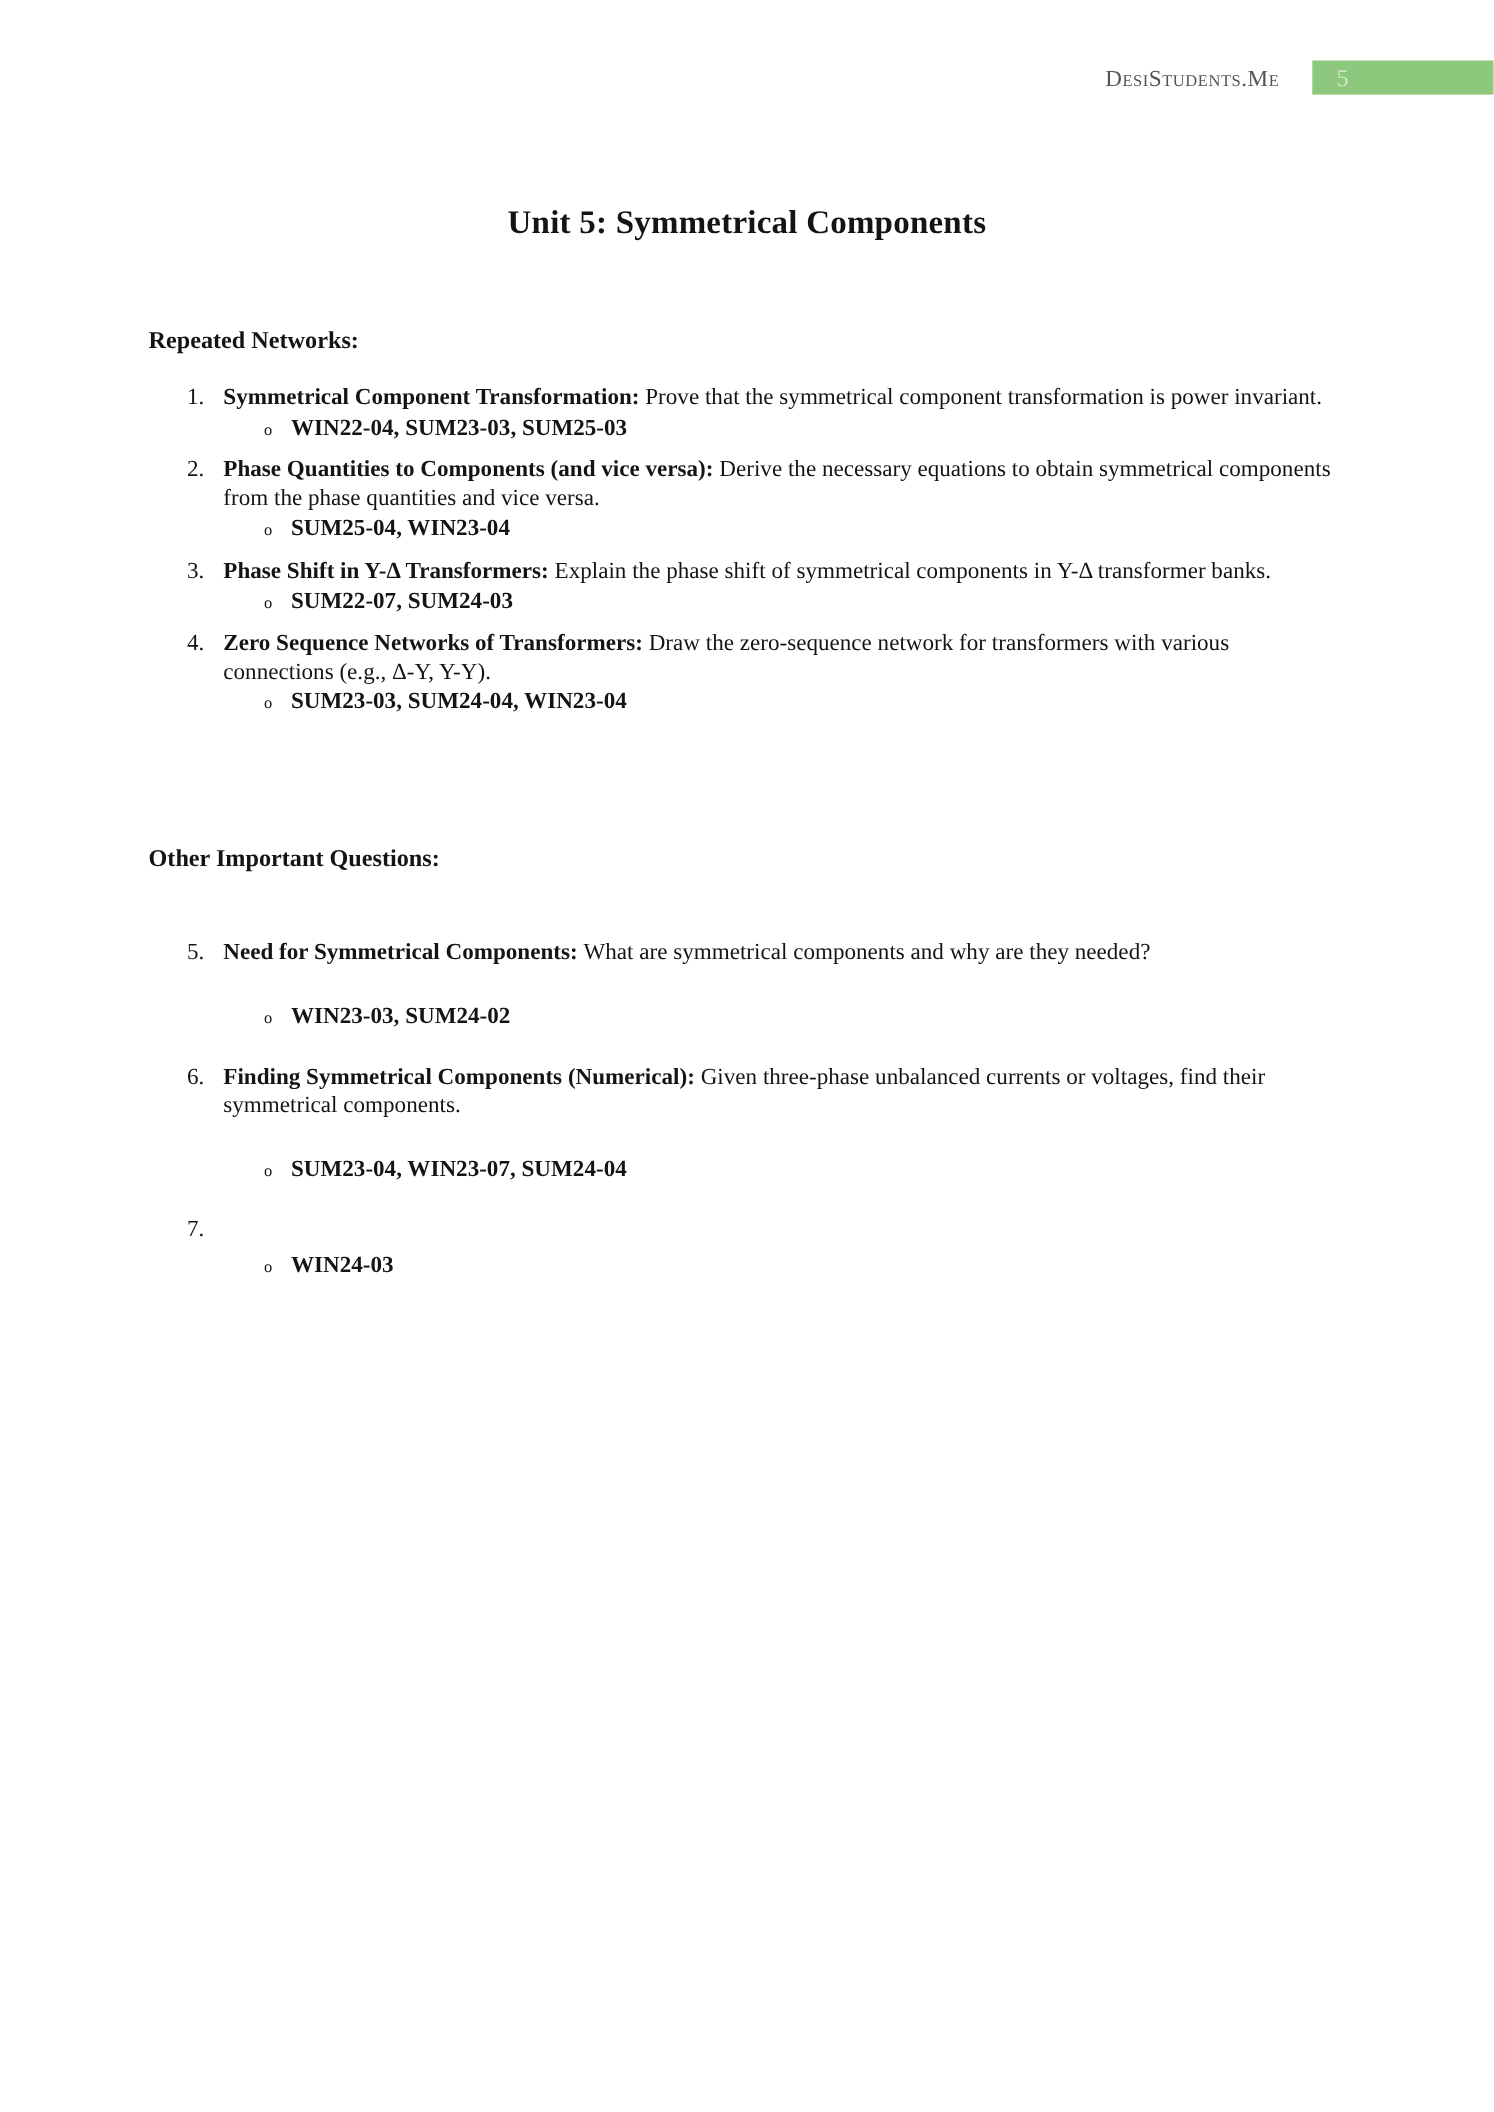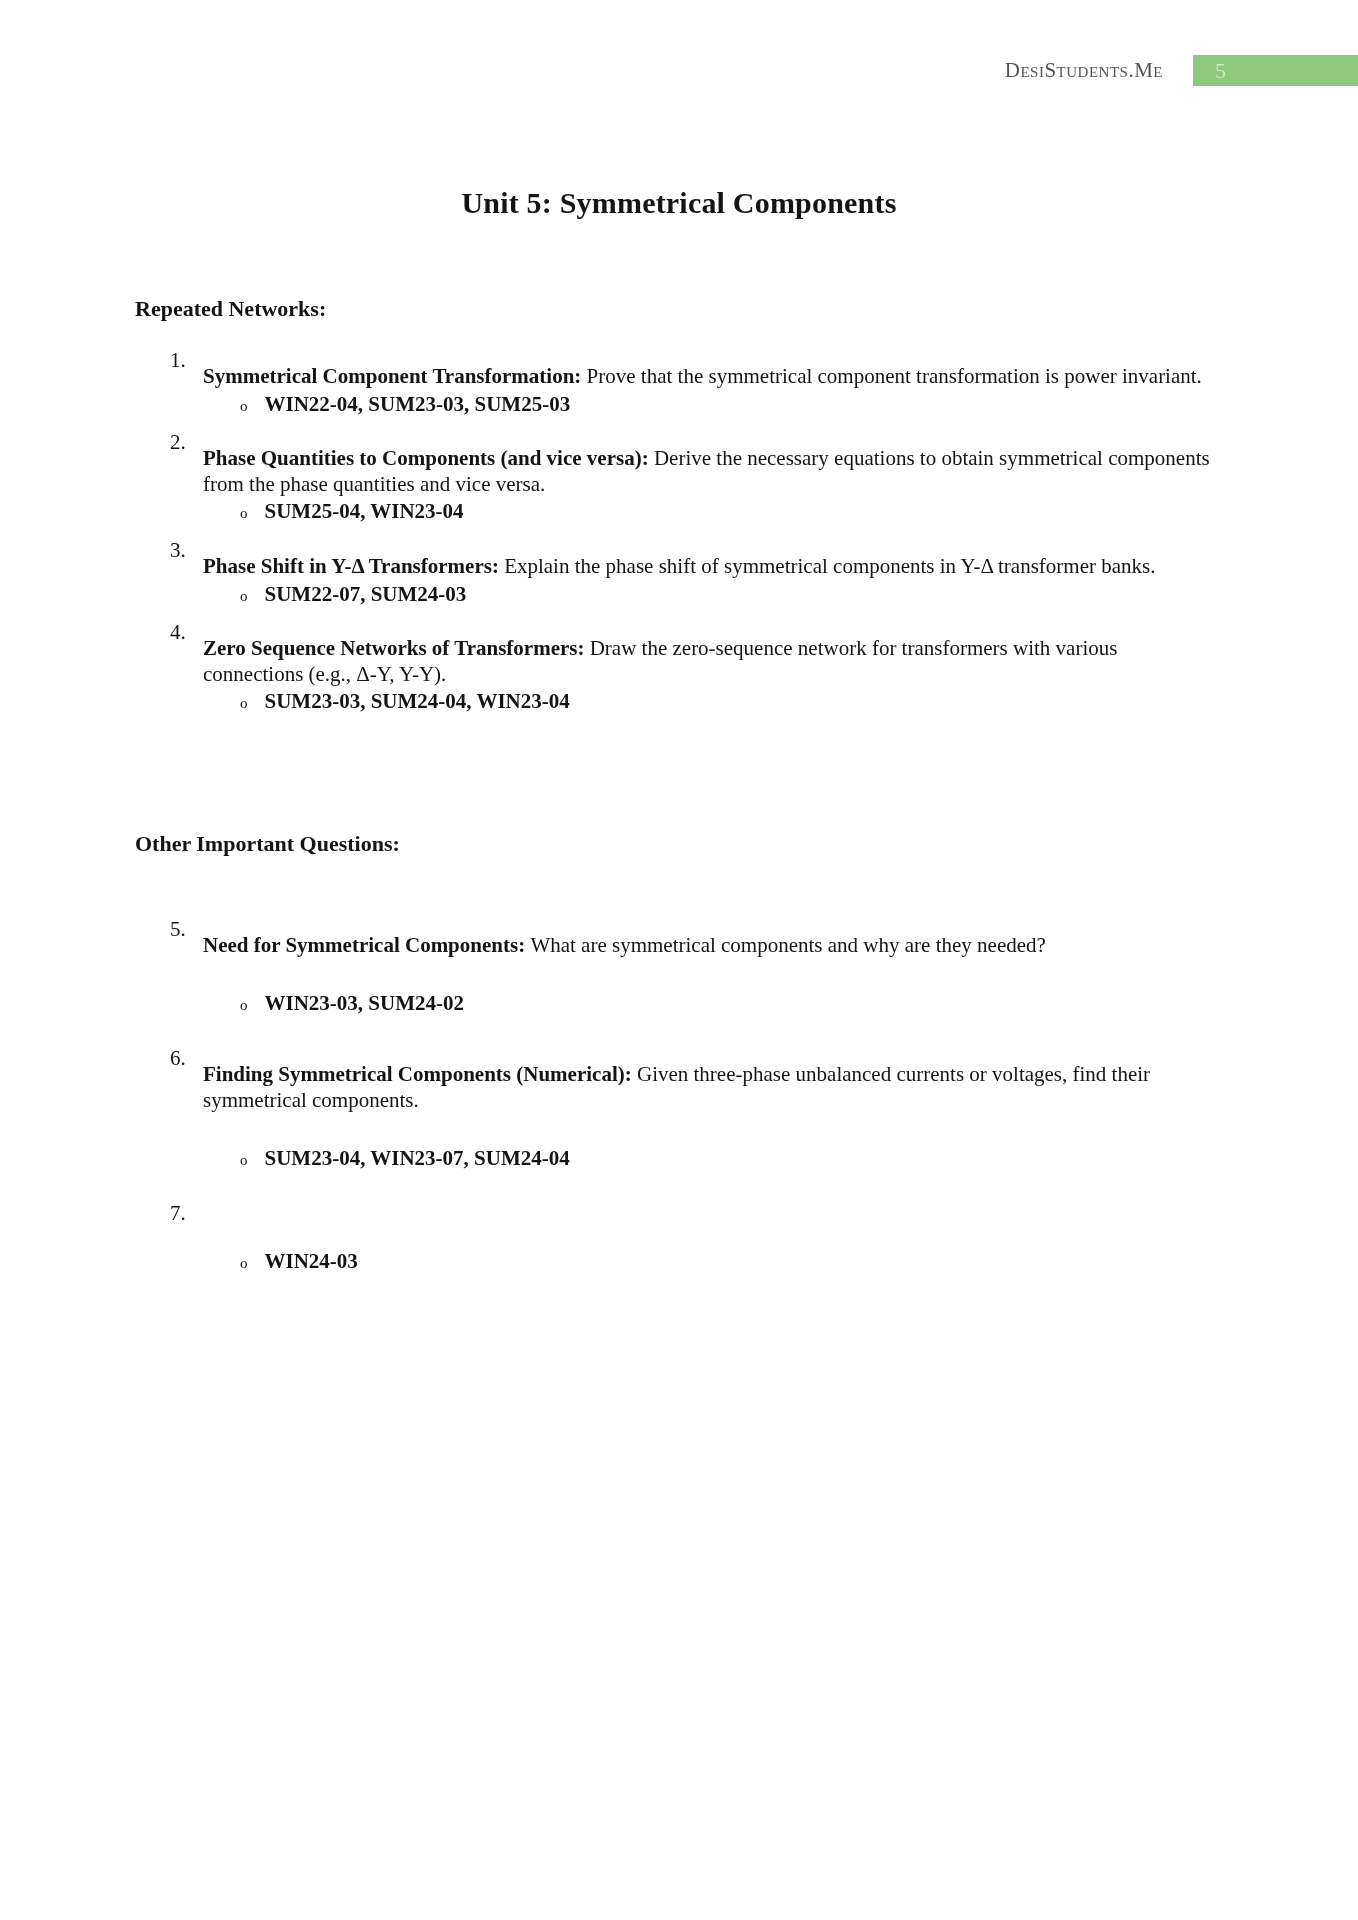--- a/index.html
+++ b/index.html
@@ -12,21 +12,21 @@
     width: 1358px;
     min-height: 1920px;
     background: #ffffff;
     font-family: "Liberation Serif", serif;
     color: #141414;
     overflow: hidden;
   }
   
   .header {
     display: flex;
-    align-items: flex-start;
+    align-items: center;
     justify-content: flex-end;
     padding-top: 55px;
     margin-left: 36px;
   }
   .site {
     font-variant: small-caps;
     font-size: 21px;
     letter-spacing: 0.5px;
     color: #545454;
     margin-right: 30px;
@@ -83,21 +83,20 @@
     margin-bottom: 30px;
   }
   .qnum {
     width: 33px;
     flex: 0 0 33px;
     font-size: 21px;
     line-height: 1.22;
   }
   .qbody {
     max-width: 1012px;
-    margin-top: 16px;
   }
   .qtext {
     margin: 0;
     font-size: 21px;
     line-height: 1.22;
   }
   .qbold {
     font-weight: bold;
   }
   .refline {

